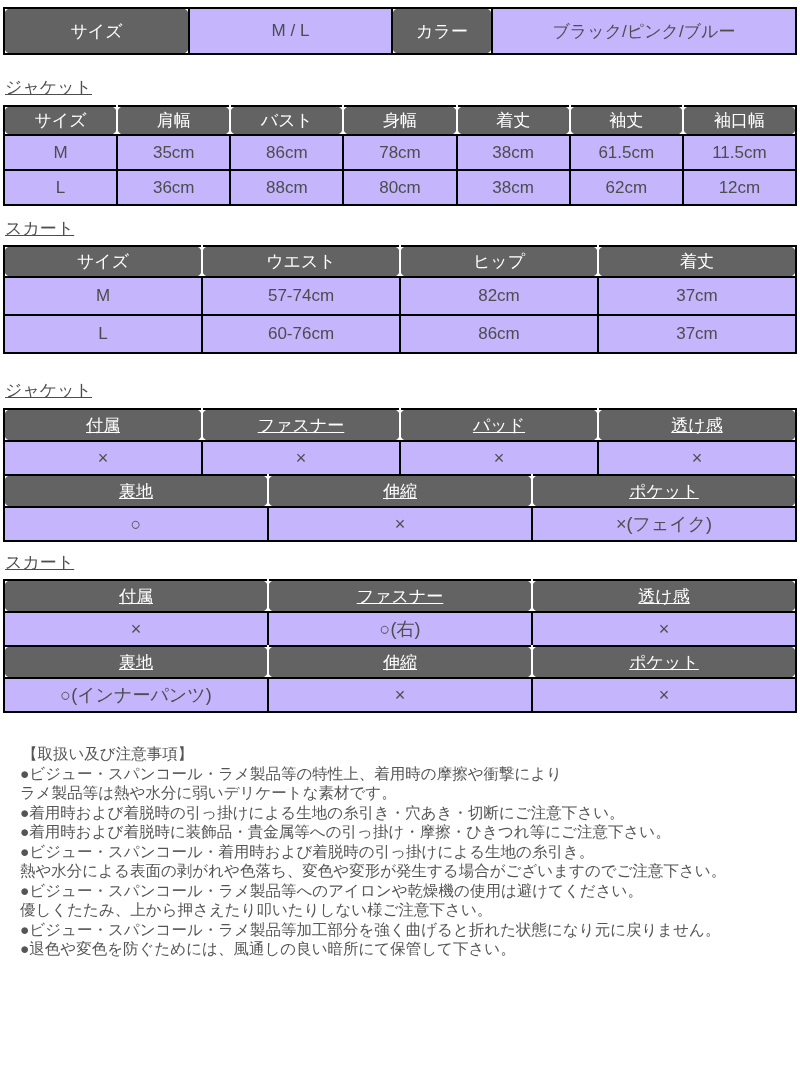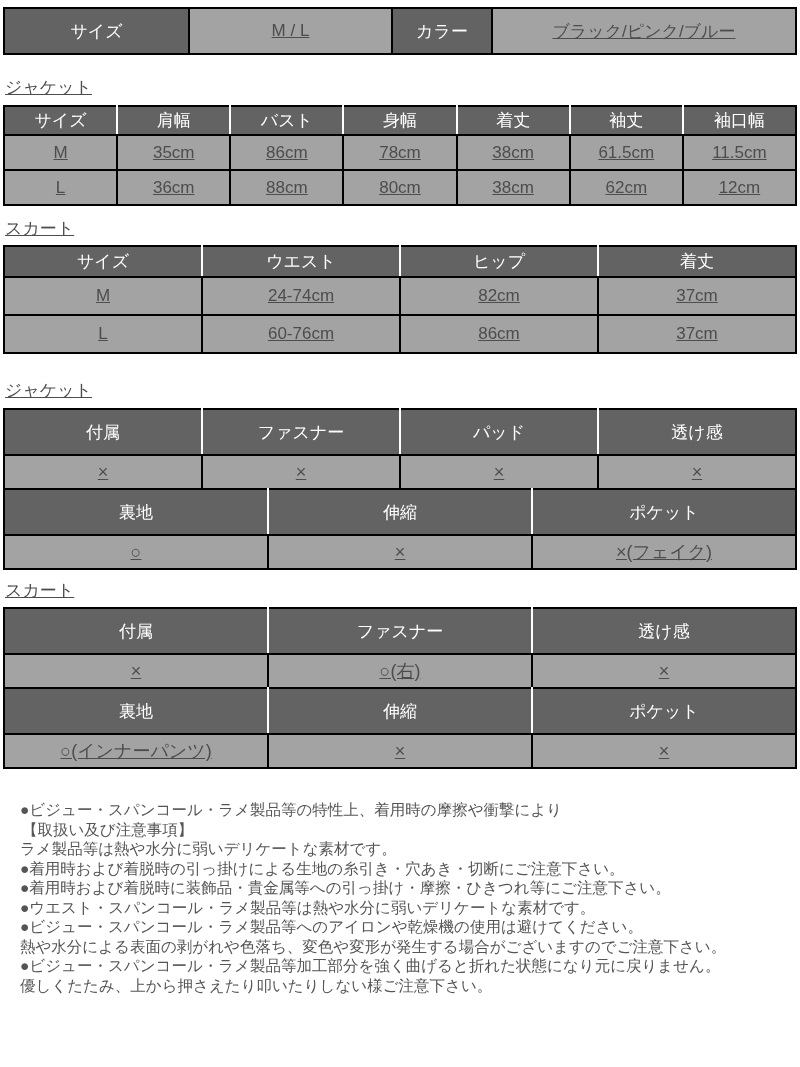--- a/index.html
+++ b/index.html
@@ -30,39 +30,39 @@
     vertical-align:middle;
     font-weight:normal;
     padding:0 2px;
     overflow:hidden;
     white-space:nowrap;
   }
   th{
     background:var(--header-bg,#636363);
     color:var(--header-text,#fff);
     font-size:17px;
+    border-radius:8px;
   }
   td{
     font-size:17px;
     color:var(--body-text,#4d4d4d);
-    background:#a3a3a3;
-    text-decoration:underline;
+    background:#c4b5fd;
   }
   
   tr.hdr th{border-left:2px solid #fff;border-right:2px solid #fff;
             border-top:2px solid var(--border,#000);border-bottom:2px solid var(--border,#000);}
   tr.hdr th:first-child{border-left-color:var(--border,#000);}
   tr.hdr th:last-child{border-right-color:var(--border,#000);}
 
   .spec th,.spec td{height:46px;}
   .t-jacket-size th{height:29px;}
   .t-jacket-size td{height:35px;}
   .t-skirt-size th{height:31px;}
   .t-skirt-size td{height:38px;}
-  .t-detail th{height:46px;}
+  .t-detail th{height:32px;text-decoration:underline;}
   .t-detail td{height:34px;font-size:18px;}
   .t-detail.lower{margin-top:-2px;}
 
   .section-title{
     font-size:17px;
     color:var(--body-text,#4d4d4d);
     padding-left:2px;
     line-height:20px;
     text-decoration:underline;
   }
@@ -140,21 +140,21 @@
   <table class="t-skirt-size">
     <tbody>
         <tr class="hdr">
       <th>サイズ</th>
       <th>ウエスト</th>
       <th>ヒップ</th>
       <th>着丈</th>
     </tr>
     <tr>
       <td>M</td>
-      <td>24-74cm</td>
+      <td>57-74cm</td>
       <td>82cm</td>
       <td>37cm</td>
     </tr>
     <tr>
       <td>L</td>
       <td>60-76cm</td>
       <td>86cm</td>
       <td>37cm</td>
     </tr>
   </tbody>
@@ -216,25 +216,26 @@
     </tr>
     <tr>
       <td>○(インナーパンツ)</td>
       <td>×</td>
       <td>×</td>
     </tr>
   </tbody>
     </table>
 
   <div class="notes">
+    <div class="line title">【取扱い及び注意事項】</div>
     <div class="line">●ビジュー・スパンコール・ラメ製品等の特性上、着用時の摩擦や衝撃により</div>
-    <div class="line title">【取扱い及び注意事項】</div>
     <div class="line">ラメ製品等は熱や水分に弱いデリケートな素材です。</div>
     <div class="line">●着用時および着脱時の引っ掛けによる生地の糸引き・穴あき・切断にご注意下さい。</div>
     <div class="line">●着用時および着脱時に装飾品・貴金属等への引っ掛け・摩擦・ひきつれ等にご注意下さい。</div>
-    <div class="line">●ウエスト・スパンコール・ラメ製品等は熱や水分に弱いデリケートな素材です。</div>
+    <div class="line">●ビジュー・スパンコール・着用時および着脱時の引っ掛けによる生地の糸引き。</div>
+    <div class="line">熱や水分による表面の剥がれや色落ち、変色や変形が発生する場合がございますのでご注意下さい。</div>
     <div class="line">●ビジュー・スパンコール・ラメ製品等へのアイロンや乾燥機の使用は避けてください。</div>
-    <div class="line">熱や水分による表面の剥がれや色落ち、変色や変形が発生する場合がございますのでご注意下さい。</div>
+    <div class="line">優しくたたみ、上から押さえたり叩いたりしない様ご注意下さい。</div>
     <div class="line">●ビジュー・スパンコール・ラメ製品等加工部分を強く曲げると折れた状態になり元に戻りません。</div>
-    <div class="line">優しくたたみ、上から押さえたり叩いたりしない様ご注意下さい。</div>
+    <div class="line">●退色や変色を防ぐためには、風通しの良い暗所にて保管して下さい。</div>
   </div>
 
 </div>
 
 </body></html>

